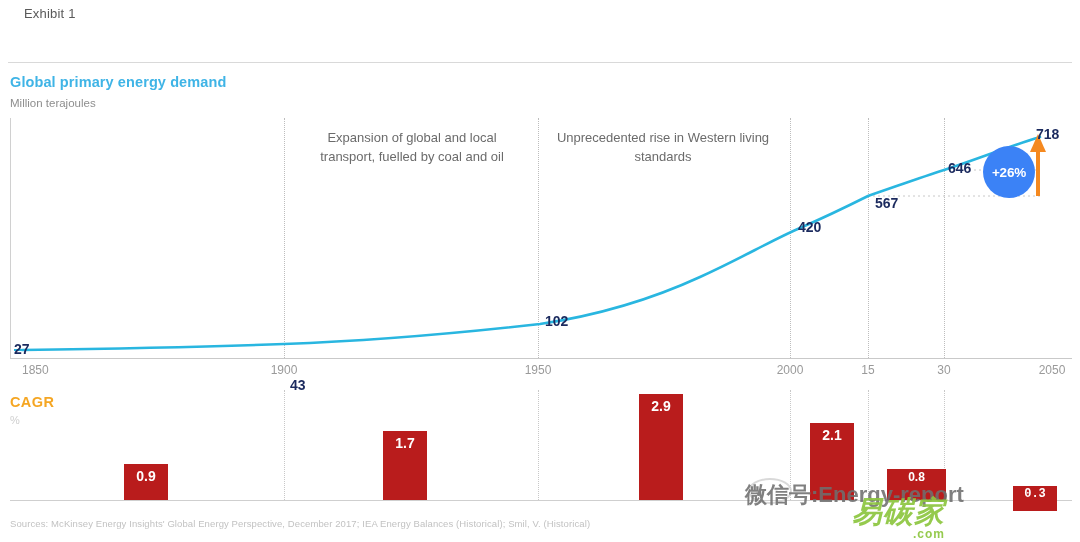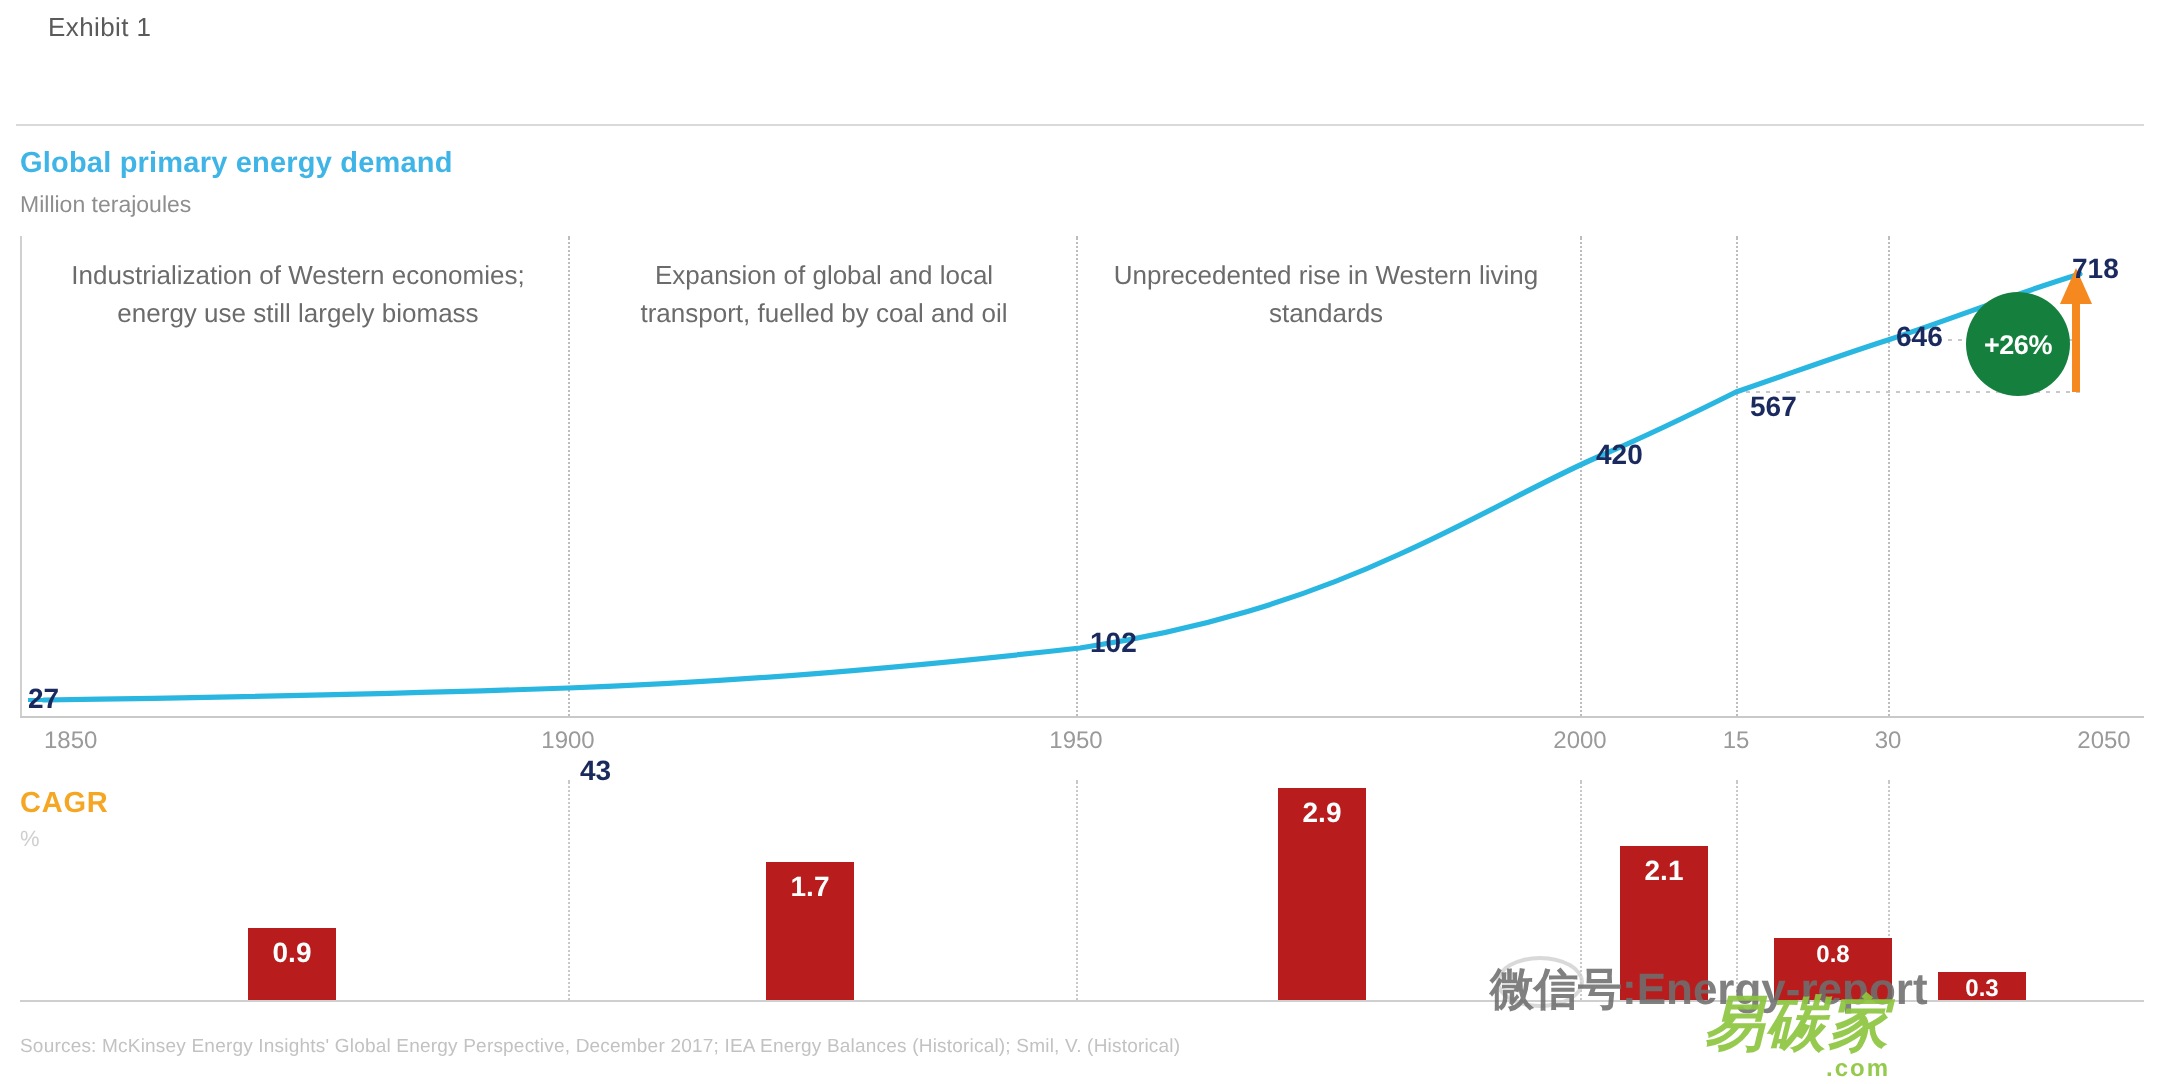--- a/index.html
+++ b/index.html
@@ -58,21 +58,21 @@
 
   .dlabel{
     position:absolute;
     font-size:14px;font-weight:bold;color:#1b2a5e;
     white-space:nowrap;
   }
 
   .badge{
     position:absolute;
     width:52px;height:52px;border-radius:50%;
-    background:#15803d;
+    background:#3b82f6;
     color:#ffffff;font-size:13.5px;font-weight:bold;
     display:flex;align-items:center;justify-content:center;
     letter-spacing:-.2px;
   }
 
   
   .cagr-title{
     position:absolute;left:10px;top:394px;
     font-size:14.5px;font-weight:bold;color:#f5a623;letter-spacing:.4px;
   }
@@ -142,21 +142,20 @@
 
   <div class="axis-left"></div>
   <div class="axis-bottom"></div>
 
   <div class="vdiv" style="left:284px;"></div>
   <div class="vdiv" style="left:538px;"></div>
   <div class="vdiv" style="left:790px;"></div>
   <div class="vdiv" style="left:868px;"></div>
   <div class="vdiv" style="left:944px;"></div>
 
-  <div class="era" style="left:24px;width:250px;">Industrialization of Western economies; energy use still largely biomass</div>
   <div class="era" style="left:552px;width:222px;">Unprecedented rise in Western living standards</div>
   <div class="era" style="left:300px;width:224px;">Expansion of global and local transport, fuelled by coal and oil</div>
 
   <svg style="position:absolute;left:0;top:0;width:1080px;height:542px;pointer-events:none;">
 
     <line x1="868" y1="196" x2="1040" y2="196" stroke="#c8c8c8" stroke-width="1" stroke-dasharray="2,3"></line>
     <line x1="944" y1="170" x2="1040" y2="170" stroke="#c8c8c8" stroke-width="1" stroke-dasharray="2,3"></line>
 
     <path d="M 22,350 C 90,349 200,347 284,344 C 370,341 460,333 540,324
              C 600,315 650,300 700,277 C 740,259 770,241 800,228
@@ -207,21 +206,21 @@
   </div>
   <div class="bar" style="left:639px;top:394px;width:44px;height:106px;">
     <span>2.9</span>
   </div>
   <div class="bar" style="left:810px;top:423px;width:44px;height:77px;">
     <span>2.1</span>
   </div>
   <div class="bar tiny" style="left:887px;top:469px;width:59px;height:31px;">
     <span>0.8</span>
   </div>
-  <div class="bar tiny" style="left:969px;top:486px;width:44px;height:14px;">
+  <div class="bar tiny" style="left:1013px;top:486px;width:44px;height:25px;font-family:Liberation Mono, monospace;">
     <span>0.3</span>
   </div>
 
   <div class="sources">Sources: McKinsey Energy Insights' Global Energy Perspective, December 2017; IEA Energy Balances (Historical); Smil, V. (Historical)</div>
 
   <div class="wm-face"></div>
   <div class="wm-wechat">微信号:Energy-report</div>
   <div class="wm-logo">
     <span>易碳家</span>
     <small>.com</small>

